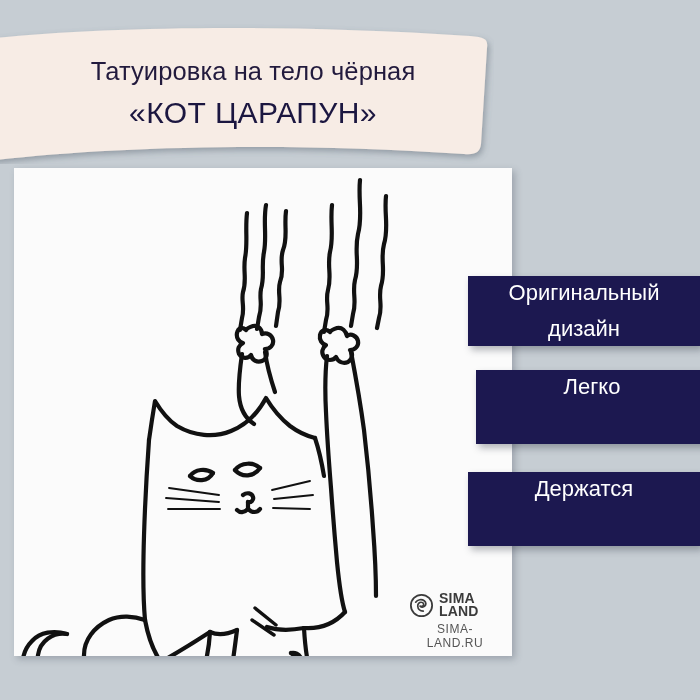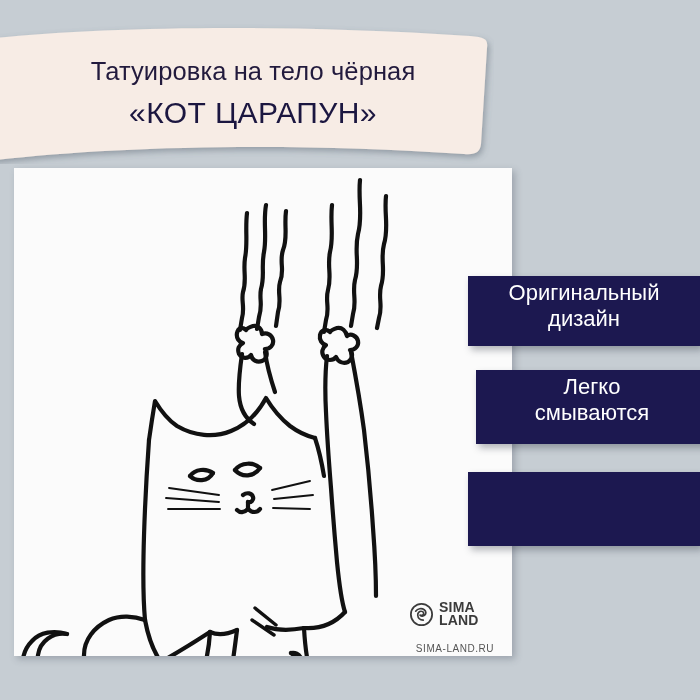--- a/index.html
+++ b/index.html
@@ -97,55 +97,54 @@
     position: absolute;
     left: 395px;
     top: 424px;
     width: 96px;
     height: 46px;
   }
   .logo-row {
     display: flex;
     align-items: center;
     gap: 5px;
-    margin-top: 9px;
   }
   .logo-mark {
     width: 25px;
     height: 25px;
     flex: none;
   }
   .logo-words {
     display: flex;
     flex-direction: column;
     line-height: .94;
   }
   .logo-word {
     font-size: 14px;
     font-weight: bold;
     color: #3b3b3b;
     letter-spacing: .2px;
   }
   .logo-url {
-    margin-top: 16px;
-    font-size: 10px;
+    margin-top: 4px;
+    font-size: 12px;
     color: #555;
     letter-spacing: .55px;
     text-align: center;
     width: 92px;
   }
 
   
   .badge {
     position: absolute;
     background: #1c1850;
     color: #ffffff;
     display: flex;
     flex-direction: column;
-    justify-content: flex-start;
+    justify-content: space-between;
     align-items: center;
     box-shadow: 3px 4px 7px rgba(40,45,60,.35);
     box-sizing: border-box;
     padding: 4px 12px;
   }
   .badge-line {
     font-size: 22px;
     line-height: 1.16;
     white-space: nowrap;
     text-align: center;
@@ -318,19 +317,19 @@
     </div>
   </div>
 
   <div class="badge" id="badge-1">
     <div class="badge-line">Оригинальный</div>
     <div class="badge-line">дизайн</div>
   </div>
 
   <div class="badge" id="badge-2">
     <div class="badge-line">Легко</div>
-    <div class="badge-line">смываются</div>
   </div>
 
   <div class="badge" id="badge-3">
+    <div class="badge-line">Держатся</div>
   </div>
 
 </div>
 
 </body></html>

